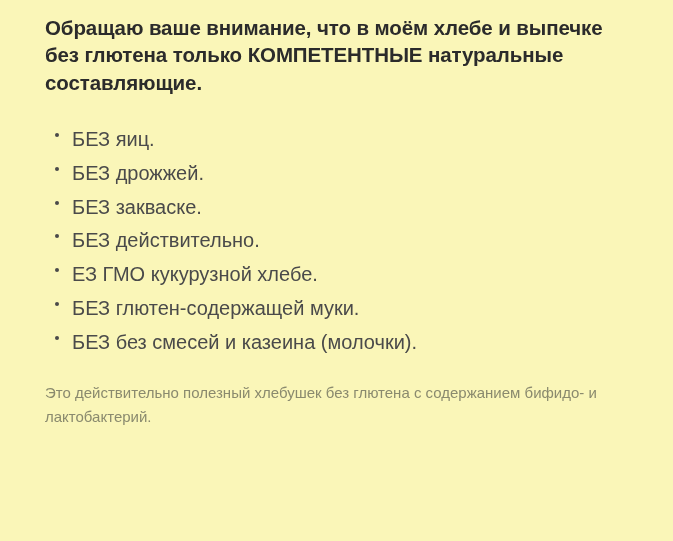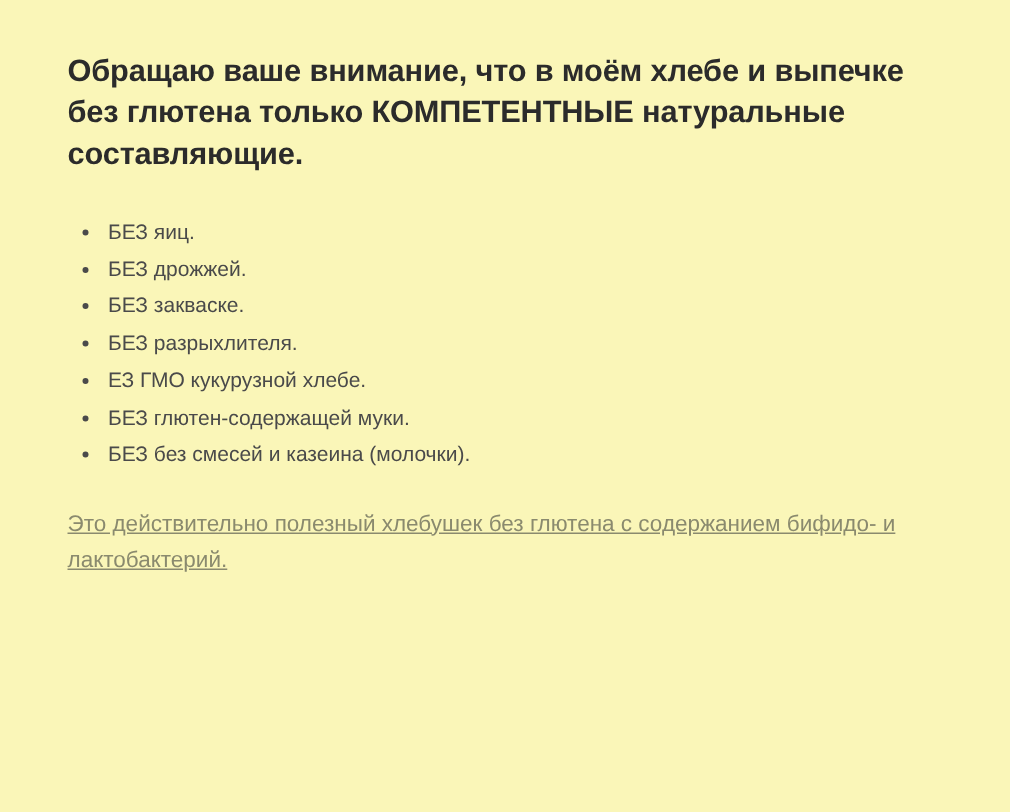--- a/index.html
+++ b/index.html
@@ -11,38 +11,38 @@
     height: 541px;
     background: #faf6b8;
     font-family: "Liberation Sans", sans-serif;
     overflow: hidden;
   }
   .page {
     box-sizing: border-box;
     width: 673px;
     height: 432px;
     background: #faf6b8;
-    padding: 34px 45px 0 45px;
+    padding: 14px 45px 0 45px;
   }
   .heading {
     font-size: 20.5px;
     line-height: 1.33;
     font-weight: bold;
     color: #2b2b2b;
     margin: 0 0 28px 0;
     letter-spacing: -0.1px;
   }
   .bullet-list {
     list-style: none;
     margin: 0 0 24px 0;
     padding: 0;
   }
   .bullet-list li {
     position: relative;
-    font-size: 14px;
+    font-size: 20px;
     line-height: 1.52;
     color: #4a4a4a;
     padding-left: 27px;
     margin-bottom: 3.5px;
   }
   .bullet-list li::before {
     content: "";
     position: absolute;
     left: 10px;
     top: 9px;
@@ -50,38 +50,37 @@
     height: 4px;
     border-radius: 50%;
     background: #4a4a4a;
   }
   .para {
     font-size: 15px;
     line-height: 1.6;
     color: #8a8a6e;
     margin: 0 0 26px 0;
     max-width: 580px;
-    text-decoration: underline;
   }
   .para.second {
     margin-bottom: 0;
   }
 </style>
 </head>
 <body>
 
 <div class="page">
 
   <h1 class="heading">Обращаю ваше внимание, что в моём хлебе и выпечке без глютена только КОМПЕТЕНТНЫЕ натуральные составляющие.</h1>
 
   <ul class="bullet-list">
     <li>БЕЗ яиц.</li>
     <li>БЕЗ дрожжей.</li>
     <li>БЕЗ закваске.</li>
-    <li>БЕЗ разрыхлителя.</li>
+    <li>БЕЗ действительно.</li>
     <li>ЕЗ ГМО кукурузной хлебе.</li>
     <li>БЕЗ глютен-содержащей муки.</li>
     <li>БЕЗ без смесей и казеина (молочки).</li>
   </ul>
 
   <p class="para first">Это действительно полезный хлебушек без глютена с содержанием бифидо- и лактобактерий.</p>
 
 </div>
 
 </body></html>

